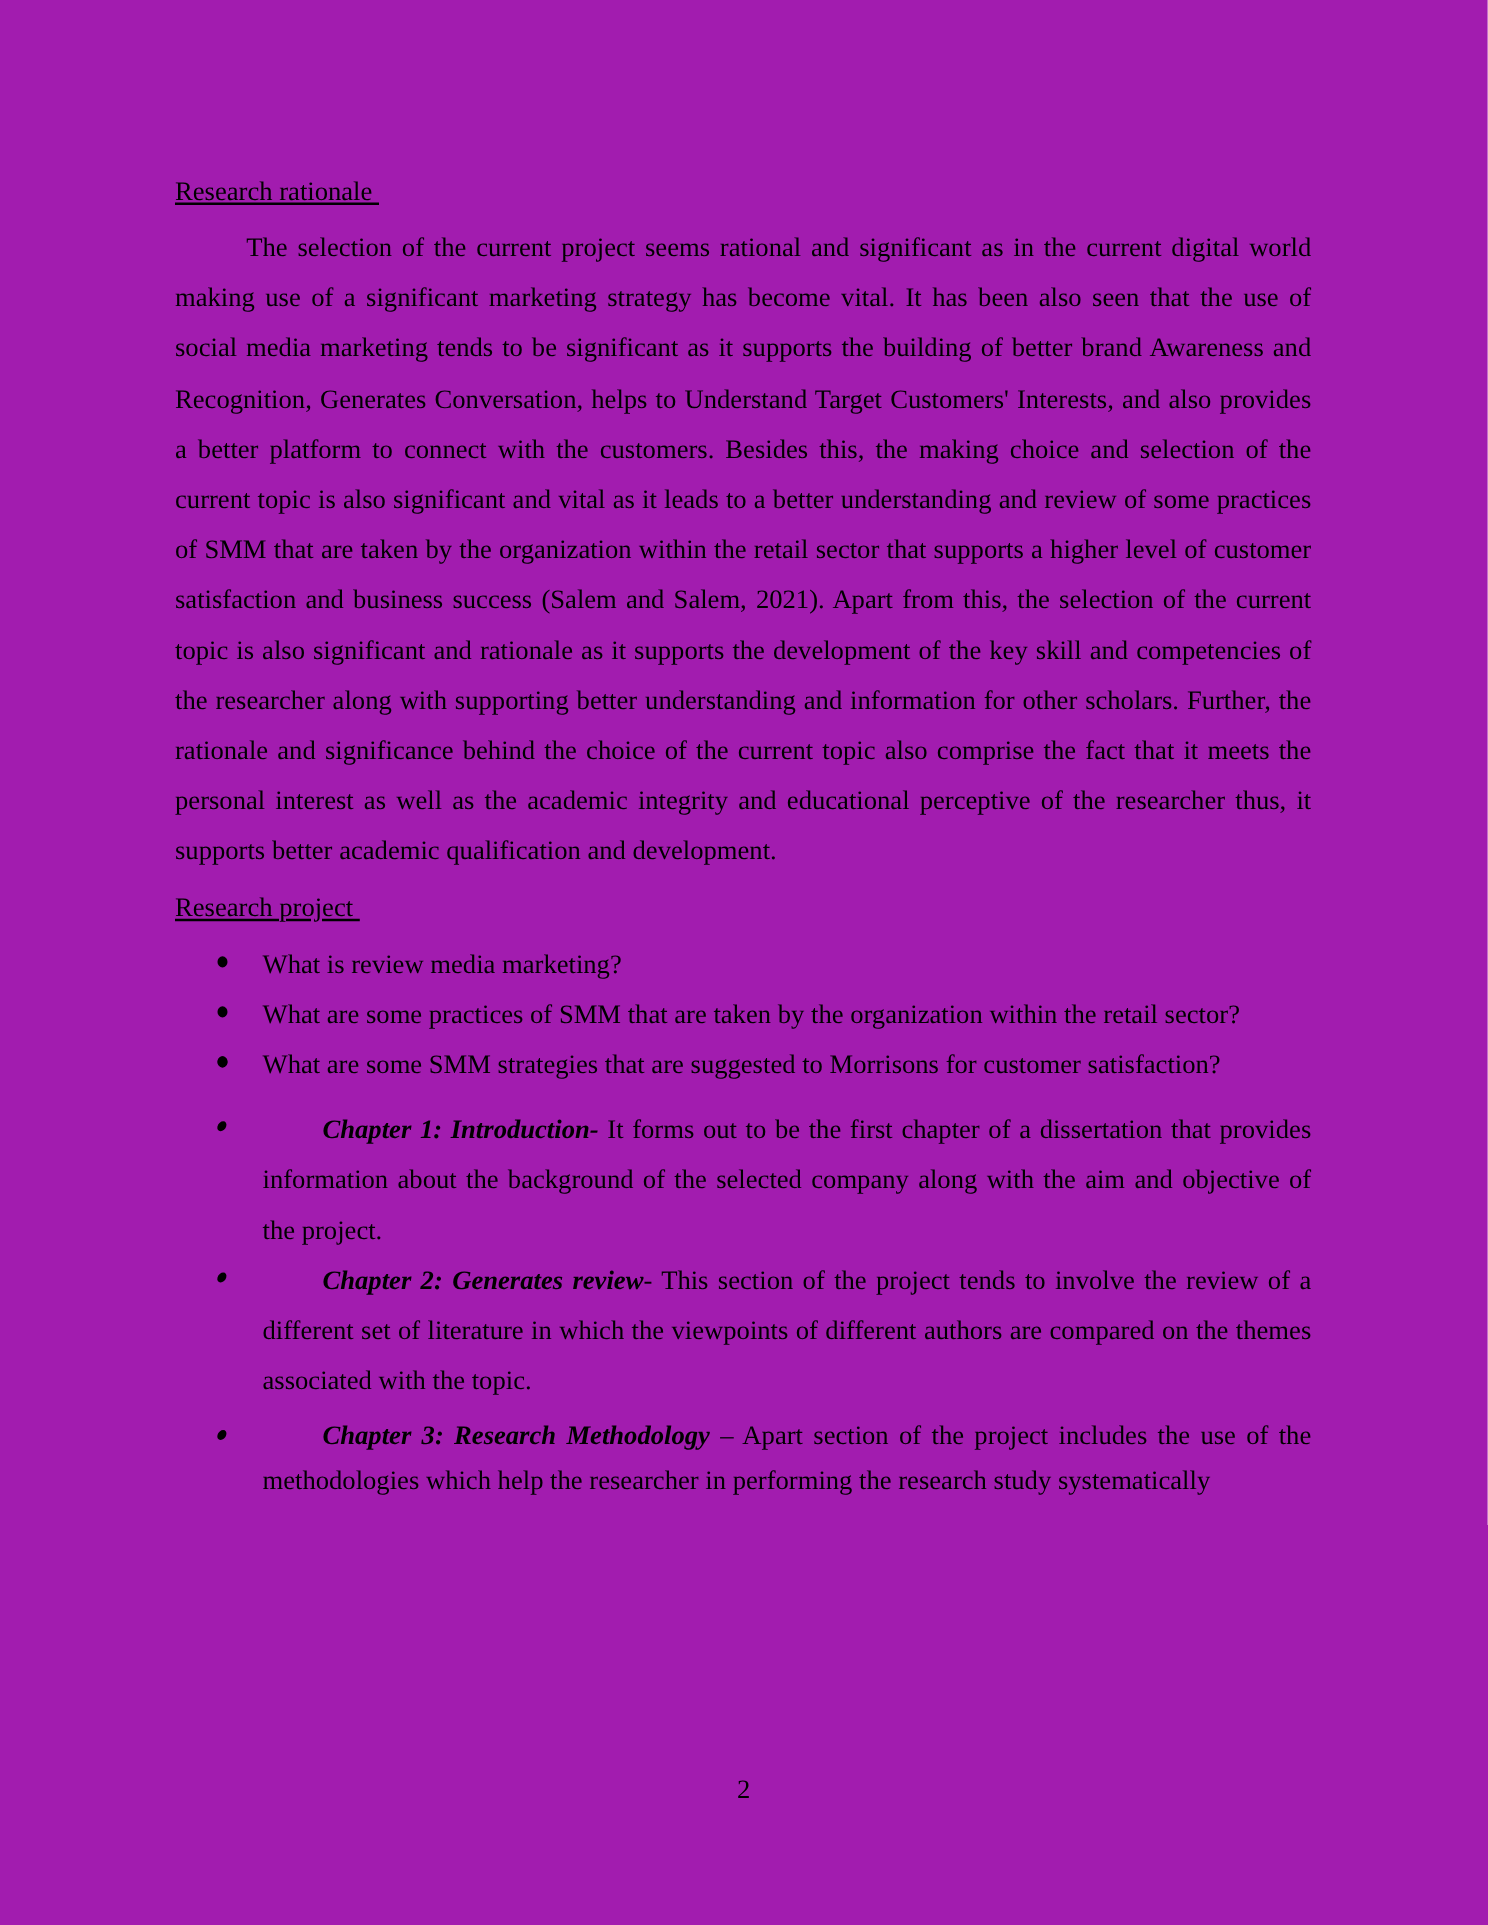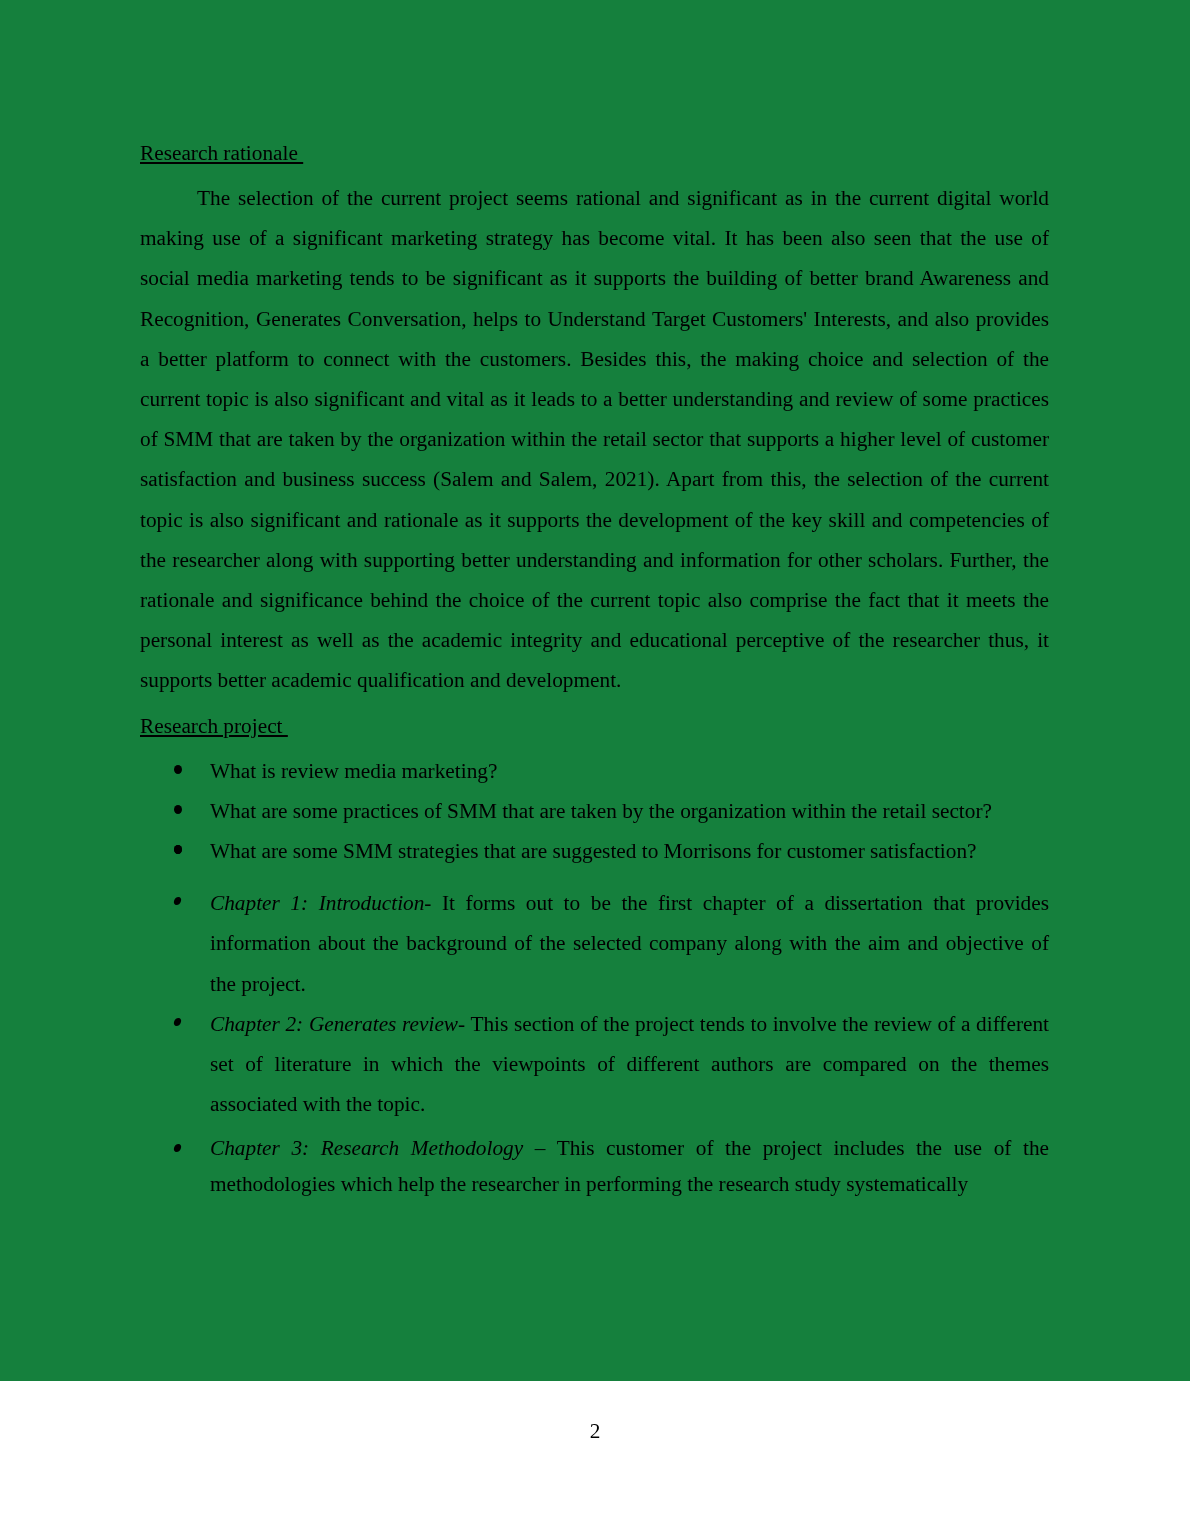--- a/index.html
+++ b/index.html
@@ -13,22 +13,22 @@
       position: relative;
       overflow: hidden;
       font-family: "Liberation Serif", serif;
       color: #000000;
       font-size: 21.3px;
     }
     .page {
       position: absolute;
       left: 0; top: 0;
       width: 1190px;
-      height: 1381px;
-      background: #15803d;
+      height: 1540px;
+      background: #a21caf;
     }
     .content {
       position: absolute;
       left: 140px;
       top: 138px;
       width: 909px;
     }
     .heading {
       text-decoration: underline;
       line-height: 30px;
@@ -64,22 +64,23 @@
     ul.chapters li .bullet {
       transform: skewX(-15deg);
       width: 7px;
       height: 8px;
     }
     ul.chapters li.spaced {
       margin-top: 6px;
       line-height: 36px;
     }
     .chapter-title {
-      font-weight: normal;
+      font-weight: bold;
       font-style: italic;
+      margin-left: 48px;
     }
     .page-number {
       position: absolute;
       left: 0;
       width: 1190px;
       top: 1418px;
       text-align: center;
       line-height: 26px;
     }
   </style>
@@ -115,19 +116,19 @@
       <li>
         <span class="bullet"></span>
         <span class="chapter-title">Chapter 1: Introduction-</span><span> It forms out to be the first chapter of a dissertation that provides information about the background of the selected company along with the aim and objective of the project.</span>
       </li>
       <li>
         <span class="bullet"></span>
         <span class="chapter-title">Chapter 2: Generates review</span><span>- This section of the project tends to involve the review of a different set of literature in which the viewpoints of different authors are compared on the themes associated with the topic.</span>
       </li>
       <li class="spaced">
         <span class="bullet"></span>
-        <span class="chapter-title">Chapter 3: Research Methodology</span><span> – This customer of the project includes the use of the methodologies which help the researcher in performing the research study systematically</span>
+        <span class="chapter-title">Chapter 3: Research Methodology</span><span> – Apart section of the project includes the use of the methodologies which help the researcher in performing the research study systematically</span>
       </li>
     </ul>
   </div>
 
   <div class="page-number">2</div>
 </div>
 
 </body></html>

